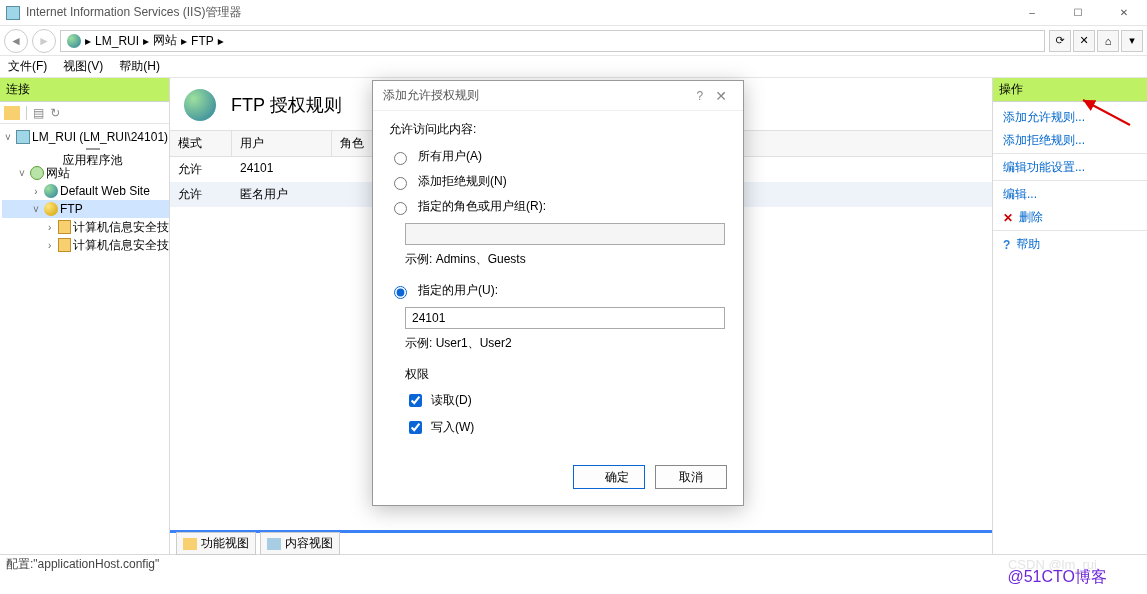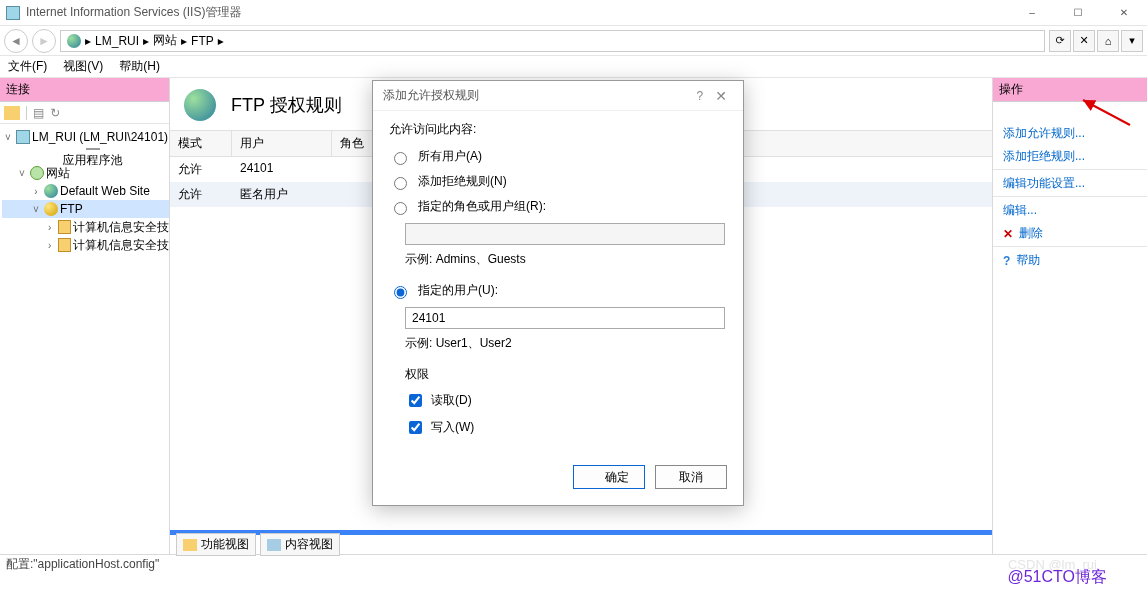--- a/index.html
+++ b/index.html
@@ -9,21 +9,21 @@
   .win-btn { width: 46px; height: 26px; display: flex; align-items: center; justify-content: center; color: #555; font-size: 10px; }
   .addressbar { height: 30px; background: #fff; display: flex; align-items: center; padding: 0 4px; border-bottom: 1px solid #e5e5e5; gap: 4px; }
   .nav-btn { width: 24px; height: 24px; border: 1px solid #ccc; border-radius: 50%; display: flex; align-items: center; justify-content: center; color: #888; }
   .path-box { flex: 1; height: 22px; border: 1px solid #ccc; display: flex; align-items: center; padding: 0 6px; gap: 4px; }
   .path-box .globe { width: 14px; height: 14px; border-radius: 50%; background: radial-gradient(circle at 30% 30%,#9de09d,#2a7f9e); }
   .tool-cluster { display: flex; gap: 2px; }
   .tool-btn { width: 22px; height: 22px; border: 1px solid #ccc; background: #f7f7f7; display: flex; align-items: center; justify-content: center; font-size: 11px; }
   .menubar { height: 22px; display: flex; align-items: center; gap: 16px; padding: 0 8px; border-bottom: 1px solid #e5e5e5; }
   .body { display: flex; height: 476px; }
   .left-pane { width: 170px; border-right: 1px solid #d9d9d9; display: flex; flex-direction: column; }
-  .pane-header { background: #f9a8d4; border-bottom: 1px solid #d0d0d0; padding: 3px 6px; font-size: 12px; }
+  .pane-header { background: #bef264; border-bottom: 1px solid #d0d0d0; padding: 3px 6px; font-size: 12px; }
   .left-toolbar { height: 22px; border-bottom: 1px solid #e5e5e5; display: flex; align-items: center; gap: 6px; padding: 0 4px; }
   .left-toolbar .connect-icon { width: 16px; height: 14px; background: #f8d070; display:inline-block; }
   .left-toolbar .divider { width:1px; height:14px; background:#ccc; }
   .tree { padding: 4px 0 4px 2px; font-size: 12px; }
   .tree-row { display: flex; align-items: center; gap: 2px; height: 18px; padding-left: 0; white-space: nowrap; }
   .tree-row.selected { background: #cfe5ff; }
   .tw { width: 12px; display:inline-flex; justify-content:center; color:#666; font-size:10px; }
   .ic { width: 14px; height: 14px; display:inline-block; }
   .ic.server { background: #9fd6e8; border:1px solid #5c8fa3; }
   .ic.pool { background: #e0e0e0; border:1px solid #999; }
@@ -37,25 +37,25 @@
   .center-title h1 { margin:5px; font-size: 18px; font-weight: normal; }
   .grid-header { display: flex; border-top: 1px solid #e0e0e0; border-bottom: 1px solid #e0e0e0; background: #f7f7f7; font-size: 12px; }
   .grid-header .col { padding: 4px 8px; border-right: 1px solid #e0e0e0; }
   .grid-body { flex: 1; }
   .grid-row { display: flex; font-size: 12px; }
   .grid-row .col { padding: 4px 8px; }
   .grid-row.selected { background: #eef3fa; }
   .col-mode { width: 62px; }
   .col-user { width: 100px; }
   .col-role { width: 100px; }
-  .view-tabs { height: 24px; border-top: 5px solid #3b82f6; display: flex; align-items: center; padding: 0 6px; gap: 4px; }
+  .view-tabs { height: 24px; border-top: 3px solid #3b82f6; display: flex; align-items: center; padding: 0 6px; gap: 4px; }
   .view-tab { display: flex; align-items: center; gap: 4px; padding: 2px 6px; border: 1px solid #ccc; background: #f7f7f7; font-size: 12px; }
   .view-tab .ic-small { width: 14px; height: 12px; background: #f8d070; }
   .right-pane { width: 155px; border-left: 1px solid #d9d9d9; }
-  .action-list { padding: 20px 0; }
+  .action-list { padding: 4px 0; }
   .action-link { display: flex; align-items: center; gap: 6px; padding: 3px 10px; color: #0066cc; font-size: 12px; }
   .action-link.sep-after { border-bottom: 1px solid #e5e5e5; margin-bottom: 2px; padding-bottom: 4px; }
   .action-link .xicon { color: #c00; font-weight: bold; }
   .action-link .hicon { color: #2a7fd6; font-weight: bold; }
   .dialog { position: absolute; left: 372px; top: 80px; width: 372px; background: #fff; border: 1px solid #999; box-shadow: 0 4px 20px rgba(0,0,0,0.25); font-size: 12px; }
   .dialog-titlebar { height: 30px; display: flex; align-items: center; padding: 0 10px; border-bottom: 1px solid #eee; color: #555; }
   .dialog-titlebar .spacer { flex:1; }
   .dialog-titlebar .help { color:#888; padding:0 6px; }
   .dialog-titlebar .close { color:#888; padding:0 6px; font-size: 14px; }
   .dialog-body { padding: 10px 16px 4px 16px; }

